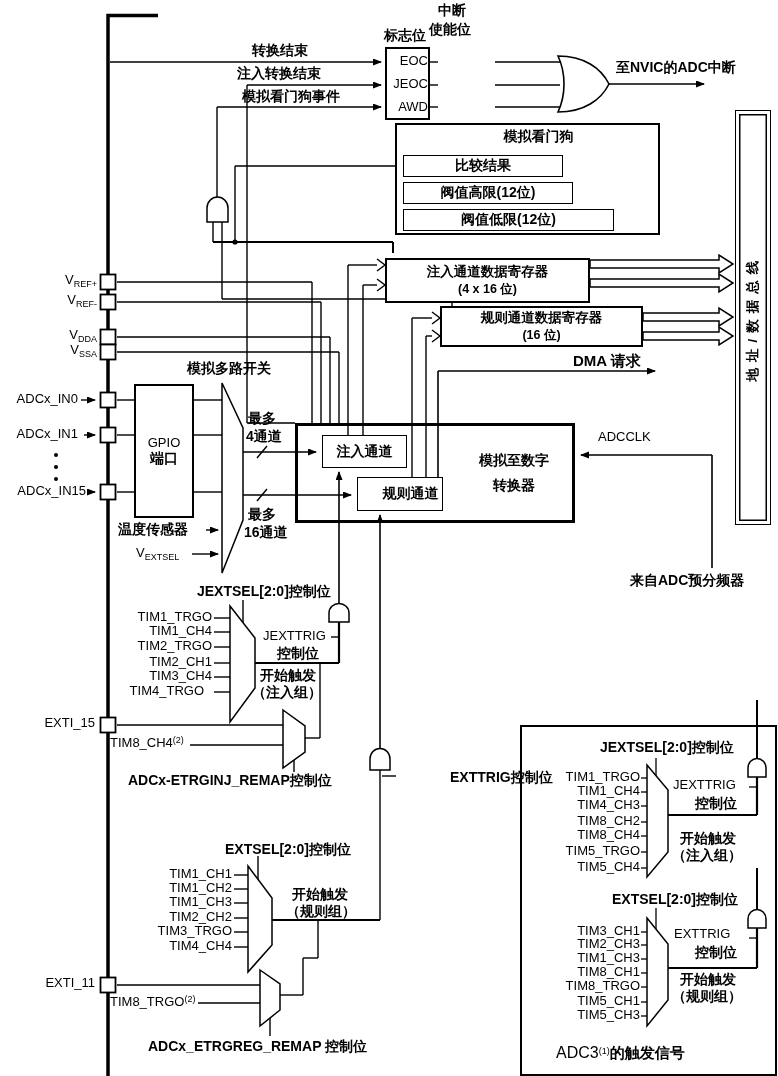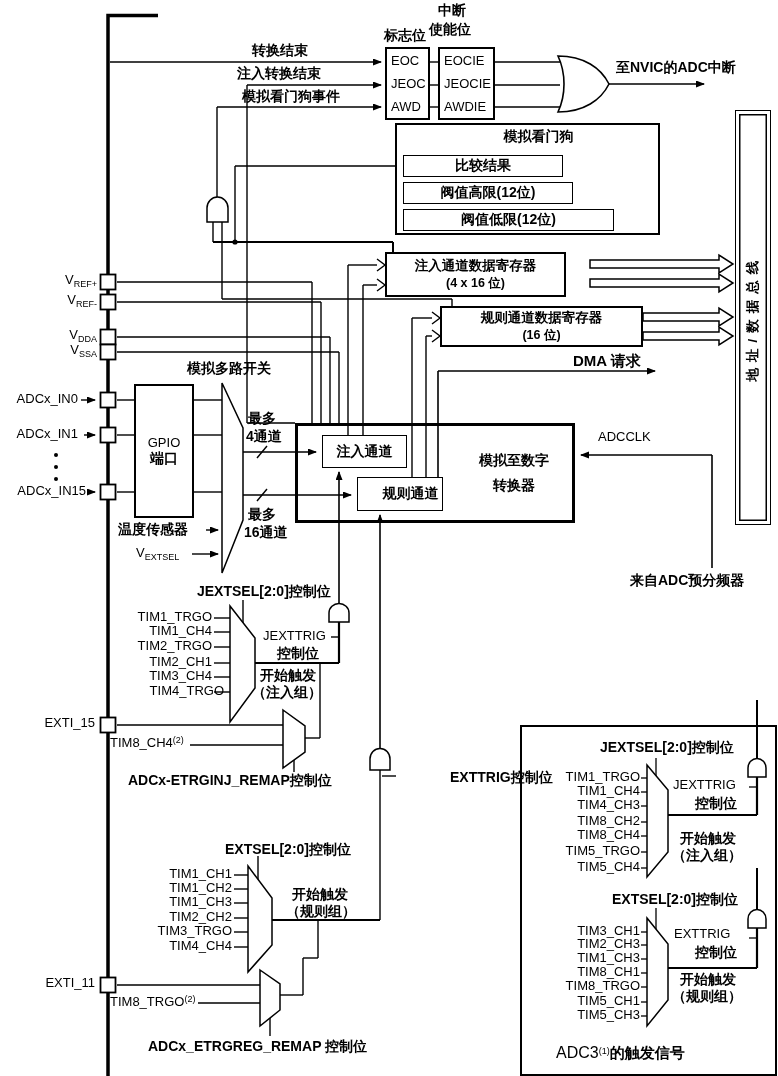--- a/index.html
+++ b/index.html
@@ -7,21 +7,21 @@
           font-family:"Liberation Sans","DejaVu Sans",sans-serif;color:#000;}
   #wires{position:absolute;left:0;top:0;z-index:1;}
   .L{position:absolute;white-space:nowrap;z-index:3;font-size:13px;line-height:1.15;}
   .cn{font-weight:bold;font-size:14px;}
   .en{font-size:13px;font-weight:normal;}
   .r{text-align:right;}
   .c{text-align:center;padding-left:11px;}
   .sub{font-size:9px;vertical-align:-3px;letter-spacing:0;}
   .sup{font-size:9px;vertical-align:4px;}
   .box{position:absolute;z-index:2;background:#fff;box-sizing:border-box;}
-  .tk{border:2.5px solid #000;}
+  .tk{border:2.5px solid #000;text-align:right;}
   .tn{border:1.4px solid #000;}
   .clear{background:transparent;}
   .flagbox{display:flex;flex-direction:column;justify-content:space-around;padding-left:4px;font-size:12.5px;}
   .reg2l{display:flex;flex-direction:column;justify-content:center;align-items:center;}
   .reg2l .t1{font-weight:bold;font-size:13.5px;}
   .reg2l .t2{font-size:12.5px;font-weight:bold;}
   #bus-box{border:1.5px solid #000;box-shadow:inset 0 0 0 3px #fff, inset 0 0 0 4.5px #000;}
   #bus-label{position:absolute;left:753px;top:318px;transform:translate(-50%,-50%) rotate(-90deg);
              transform-origin:center;font-weight:bold;font-size:13.5px;letter-spacing:6px;white-space:nowrap;z-index:3;}
 </style>
@@ -232,39 +232,34 @@
         <circle cx="56" cy="467" r="2"></circle>
         <circle cx="56" cy="479" r="2"></circle>
   </g>
 </svg>
 
 <div class="box tk flagbox" id="eoc-box" style="left:385px;top:47px;width:45px;height:73px;">
   <span class="en">EOC</span>
   <span class="en">JEOC</span>
   <span class="en">AWD</span>
 </div>
-<div class="box tk flagbox" id="eocie-box" style="left:438px;top:47px;width:57px;height:73px;">
-  <span class="en">EOCIE</span>
-  <span class="en">JEOCIE</span>
-  <span class="en">AWDIE</span>
-</div>
 
 <div class="box tk" style="left:395px;top:123px;width:265px;height:112px;"></div>
 <div class="L cn c" style="left:395px;top:128px;width:265px;">模拟看门狗</div>
 <div class="box tn reg2l" style="left:403px;top:155px;width:160px;height:22px;">
   <span class="cn">比较结果</span>
     </div>
 <div class="box tn reg2l" style="left:403px;top:182px;width:170px;height:22px;">
   <span class="cn">阀值高限(12位)</span>
     </div>
 <div class="box tn reg2l" style="left:403px;top:209px;width:211px;height:22px;">
   <span class="cn">阀值低限(12位)</span>
     </div>
 
-<div class="box tk reg2l" style="left:385px;top:252px;width:181px;height:45px;">
+<div class="box tk reg2l" style="left:385px;top:258px;width:205px;height:45px;">
   <span class="t1">注入通道数据寄存器</span>
   <span class="t2">(4 x 16 位)</span>
 </div>
 <div class="box tk reg2l" style="left:440px;top:306px;width:203px;height:41px;">
   <span class="t1">规则通道数据寄存器</span>
   <span class="t2">(16 位)</span>
 </div>
 
 <div class="box" id="bus-box" style="left:735px;top:110px;width:36px;height:415px;"></div>
 <div id="bus-label">地址/数据总线</div>
@@ -320,21 +315,21 @@
 <div class="L cn" style="left:573px;top:352px;font-size:15px;">DMA 请求</div>
 <div class="L en" style="left:598px;top:430px;">ADCCLK</div>
 <div class="L cn" style="left:630px;top:572px;">来自ADC预分频器</div>
 
 <div class="L cn" style="left:197px;top:583px;">JEXTSEL[2:0]控制位</div>
 <div class="L en r" style="left:112px;top:610px;width:100px;">TIM1_TRGO</div>
 <div class="L en r" style="left:112px;top:624px;width:100px;">TIM1_CH4</div>
 <div class="L en r" style="left:112px;top:639px;width:100px;">TIM2_TRGO</div>
 <div class="L en r" style="left:112px;top:655px;width:100px;">TIM2_CH1</div>
 <div class="L en r" style="left:112px;top:669px;width:100px;">TIM3_CH4</div>
-<div class="L en r" style="left:124px;top:684px;width:100px;">TIM4_TRGO</div>
+<div class="L en r" style="left:104px;top:684px;width:100px;">TIM4_TRGO</div>
 <div class="L en" style="left:263px;top:629px;">JEXTTRIG</div>
 <div class="L cn" style="left:277px;top:645px;">控制位</div>
 <div class="L cn" style="left:260px;top:667px;">开始触发</div>
 <div class="L cn" style="left:252px;top:684px;">（注入组）</div>
 <div class="L en" style="left:110px;top:735px;">
   <span>TIM8_CH4</span><span class="sup">(2)</span></div>
 <div class="L cn" style="left:128px;top:772px;">ADCx-ETRGINJ_REMAP控制位</div>
 
 <div class="L cn" style="left:225px;top:841px;">EXTSEL[2:0]控制位</div>
 <div class="L en r" style="left:132px;top:867px;width:100px;">TIM1_CH1</div>

